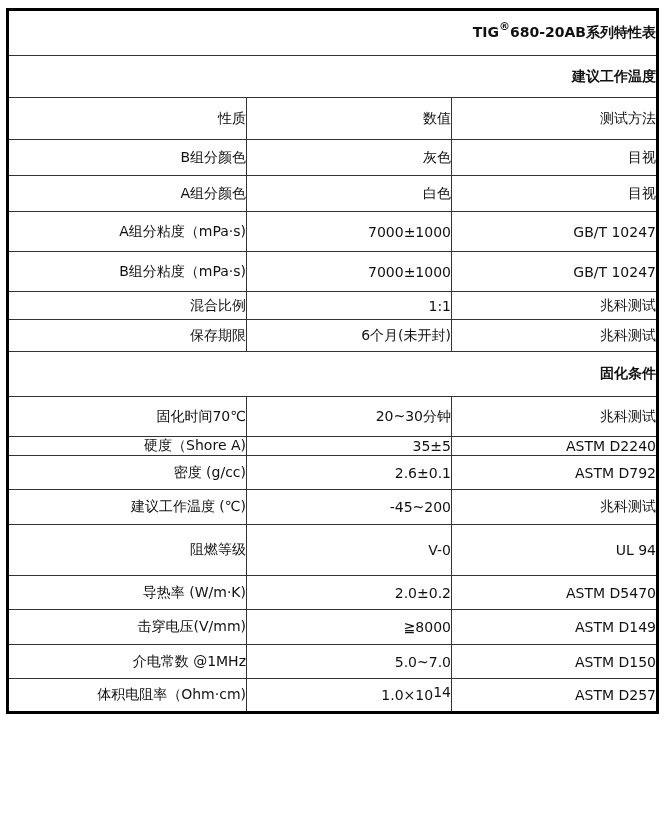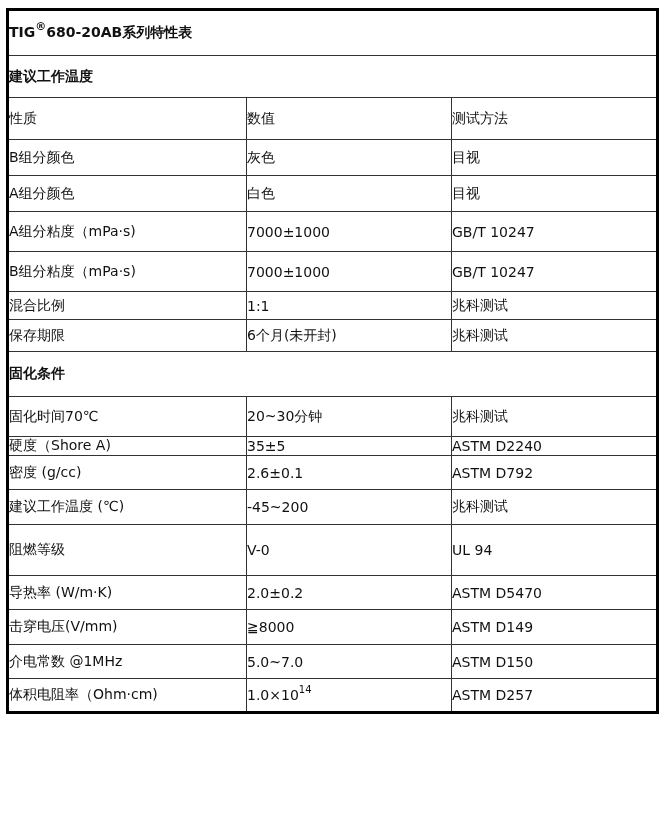--- a/index.html
+++ b/index.html
@@ -1,24 +1,24 @@
 <!DOCTYPE html>
 <html><head>
 <meta charset="utf-8">
 <style>
   html, body { margin: 0; padding: 0; background: #ffffff; }
   body { width: 668px; height: 834px; position: relative; font-family: "DejaVu Sans", "Liberation Sans", sans-serif; color: #111; }
   table.spec { position: absolute; left: 6px; top: 8px; width: 650px; border-collapse: collapse; table-layout: fixed; border: 3px solid #000; }
-  table.spec td { border: 1px solid #333; padding: 0; font-size: 14px; text-align: left; vertical-align: middle; overflow: hidden; white-space: nowrap; }
+  table.spec td { border: 1px solid #333; padding: 0; font-size: 14px; text-align: right; vertical-align: middle; overflow: hidden; white-space: nowrap; }
   col.c1 { width: 239px; } col.c2 { width: 205px; } col.c3 { width: 206px; }
   .title { font-size: 18px; font-weight: bold; }
   .section { font-size: 15px; font-weight: bold; }
   .hdr { font-size: 15px; font-weight: normal; }
   td.left { text-align: left; padding-left: 1px; }
-  sup { font-size: 10px; vertical-align: top; position: relative; top: -3px; }
+  sup { font-size: 14px; vertical-align: top; position: relative; top: -3px; }
   .reg { font-size: 11px; vertical-align: top; position: relative; top: -4px; }
 </style>
 </head>
 <body>
 
 <table class="spec">
   <colgroup>
       <col class="c1">
       <col class="c2">
       <col class="c3">

